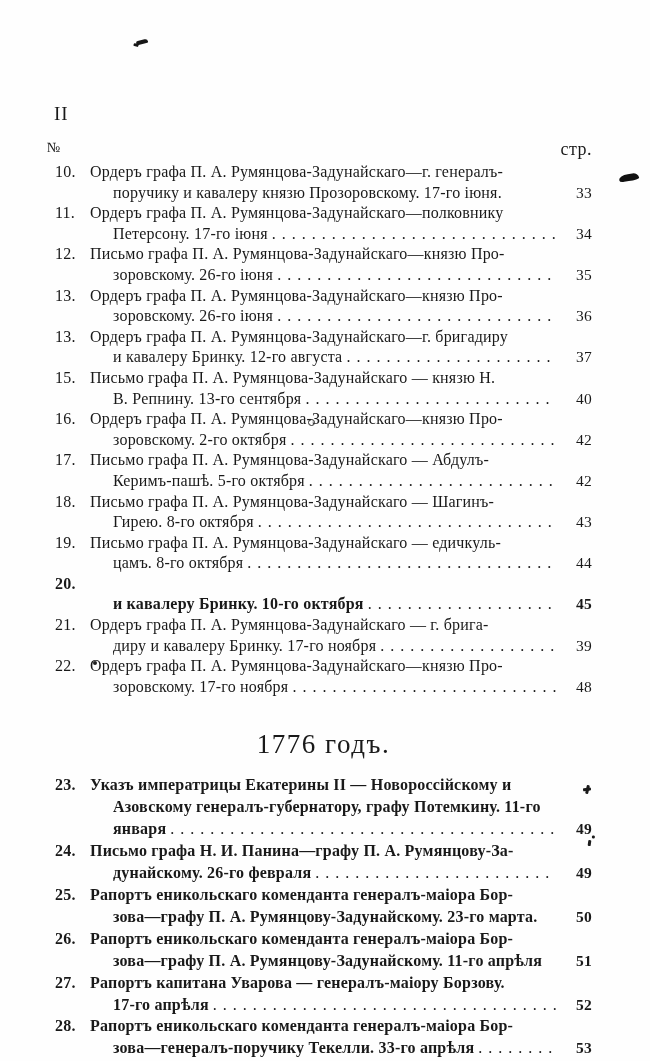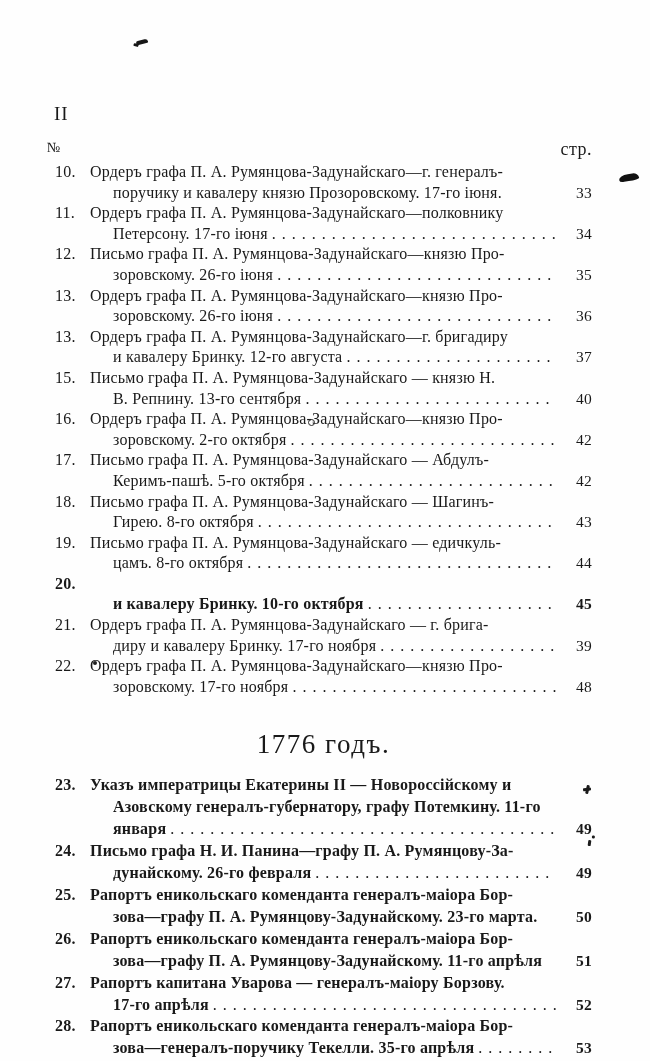--- a/index.html
+++ b/index.html
@@ -313,21 +313,21 @@
             <span class="fill dots"></span>
             <span class="pagenum">52</span>
           </div>
         </div>
         <div class="entry heavy">
           <div class="line first">
             <span class="num">28.</span>
             <span class="txt">Рапортъ еникольскаго коменданта генералъ-маіора Бор-</span>
           </div>
           <div class="line cont">
-            <span class="txt">зова—генералъ-поручику Текелли. 35-го апрѣля</span>
+            <span class="txt">зова—генералъ-поручику Текелли. 33-го апрѣля</span>
             <span class="fill dots"></span>
             <span class="pagenum">53</span>
           </div>
         </div>
       </div>
     </div>
 
   <div class="ink ink-speck-top"></div>
   <div class="ink ink-swash-right"></div>
   <div class="ink ink-ring-16"></div>

